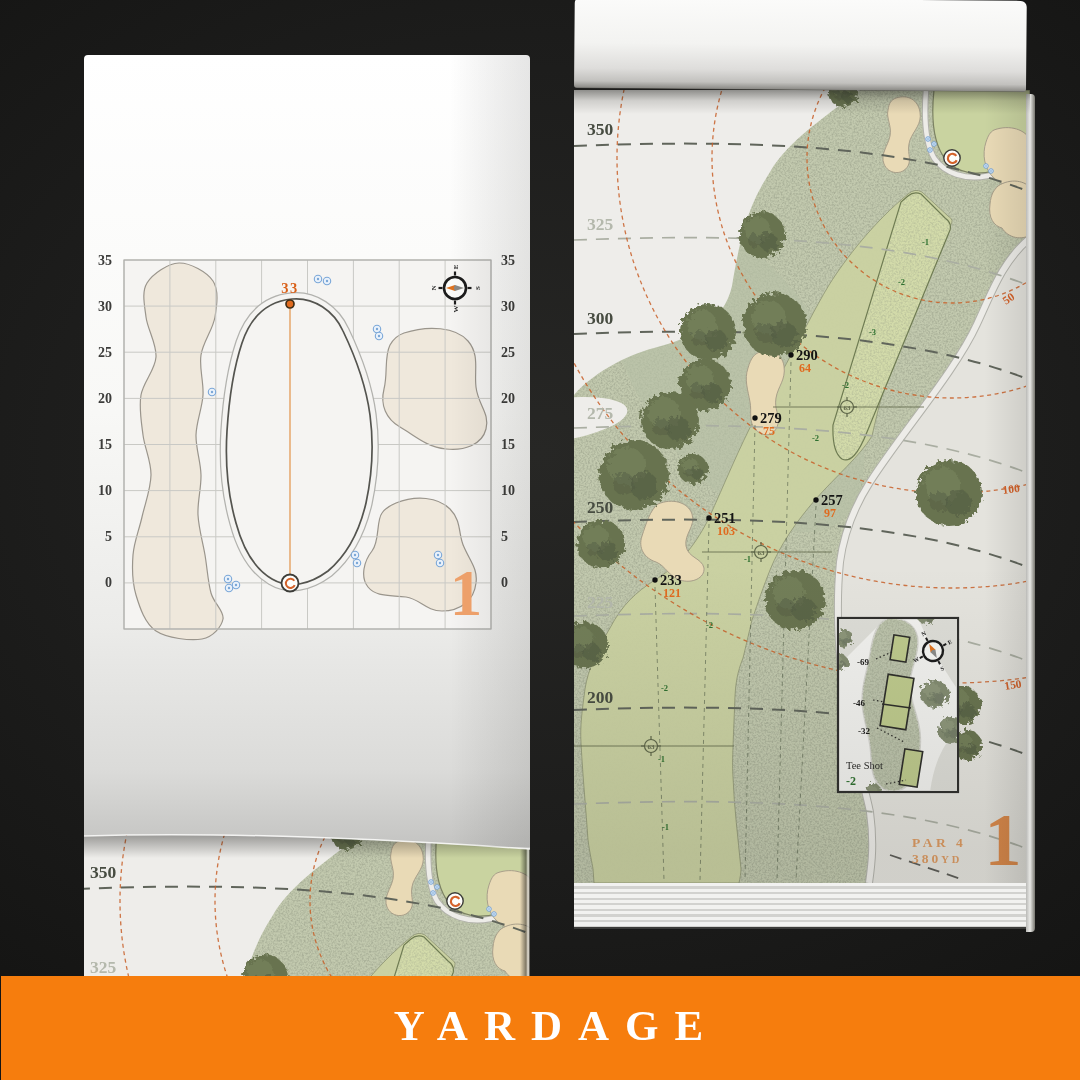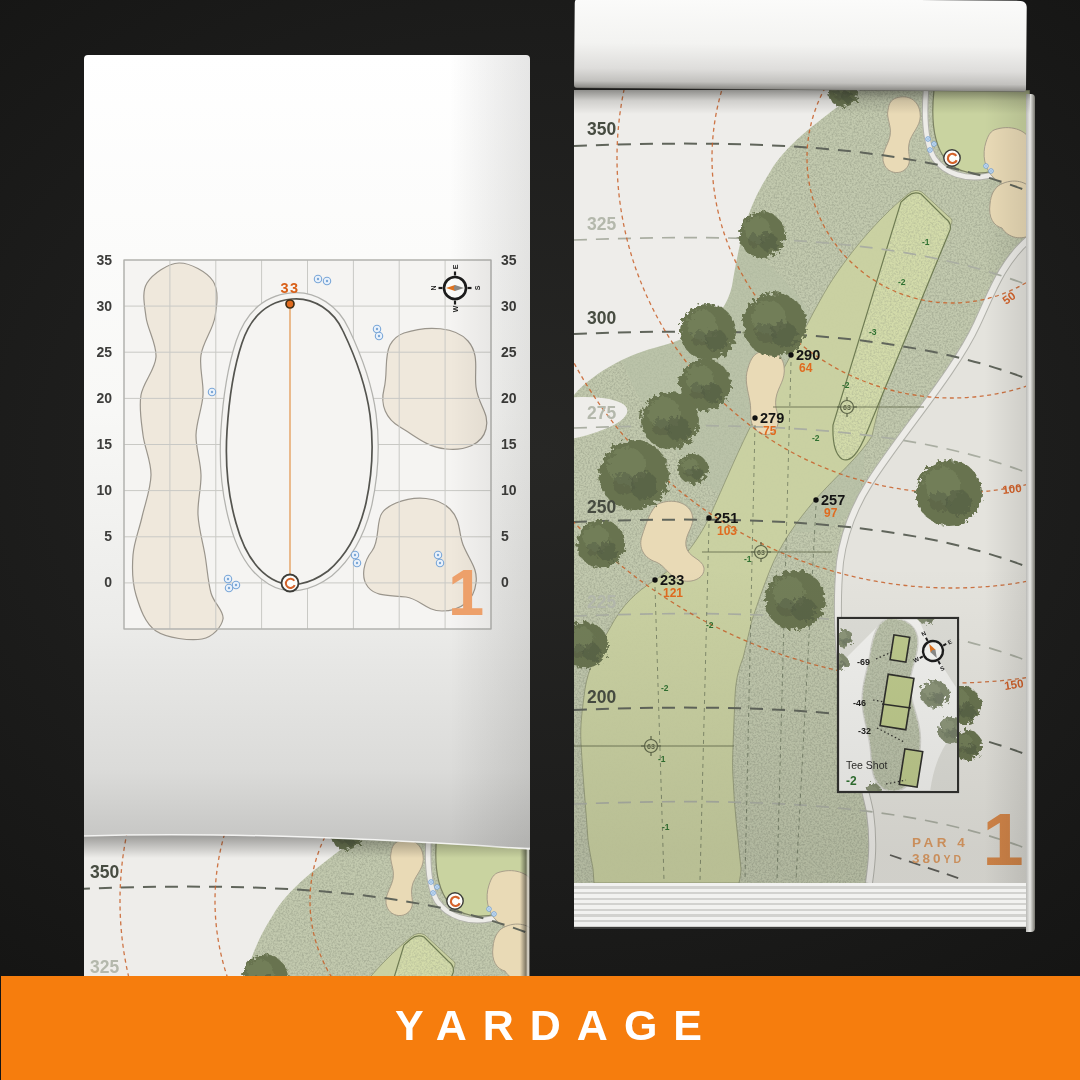--- a/index.html
+++ b/index.html
@@ -1,18 +1,18 @@
 <!DOCTYPE html>
 <html><head>
 <meta charset="utf-8">
 <style>
   html,body{margin:0;padding:0;background:#111;}
   #stage{position:relative;width:1080px;height:1080px;overflow:hidden;
     background:radial-gradient(ellipse 900px 700px at 50% 42%, #272725 0%, #1d1d1c 55%, #141413 100%);
-    font-family:Liberation Sans, sans-serif;}
+    font-family:Liberation Serif, serif;}
   .abs{position:absolute;}
 </style>
 </head>
 <body>
 <div id="stage">
 
 <svg width="0" height="0" style="position:absolute">
   <defs>
 
 <filter id="grain" x="0%" y="0%" width="100%" height="100%">

